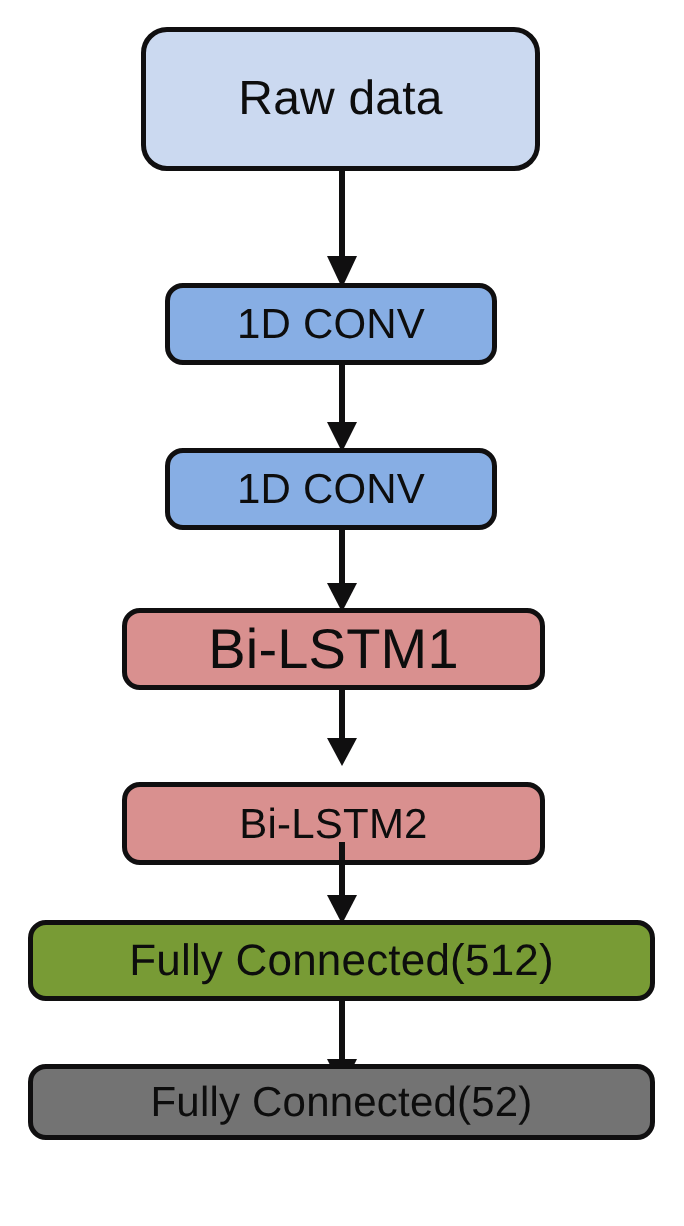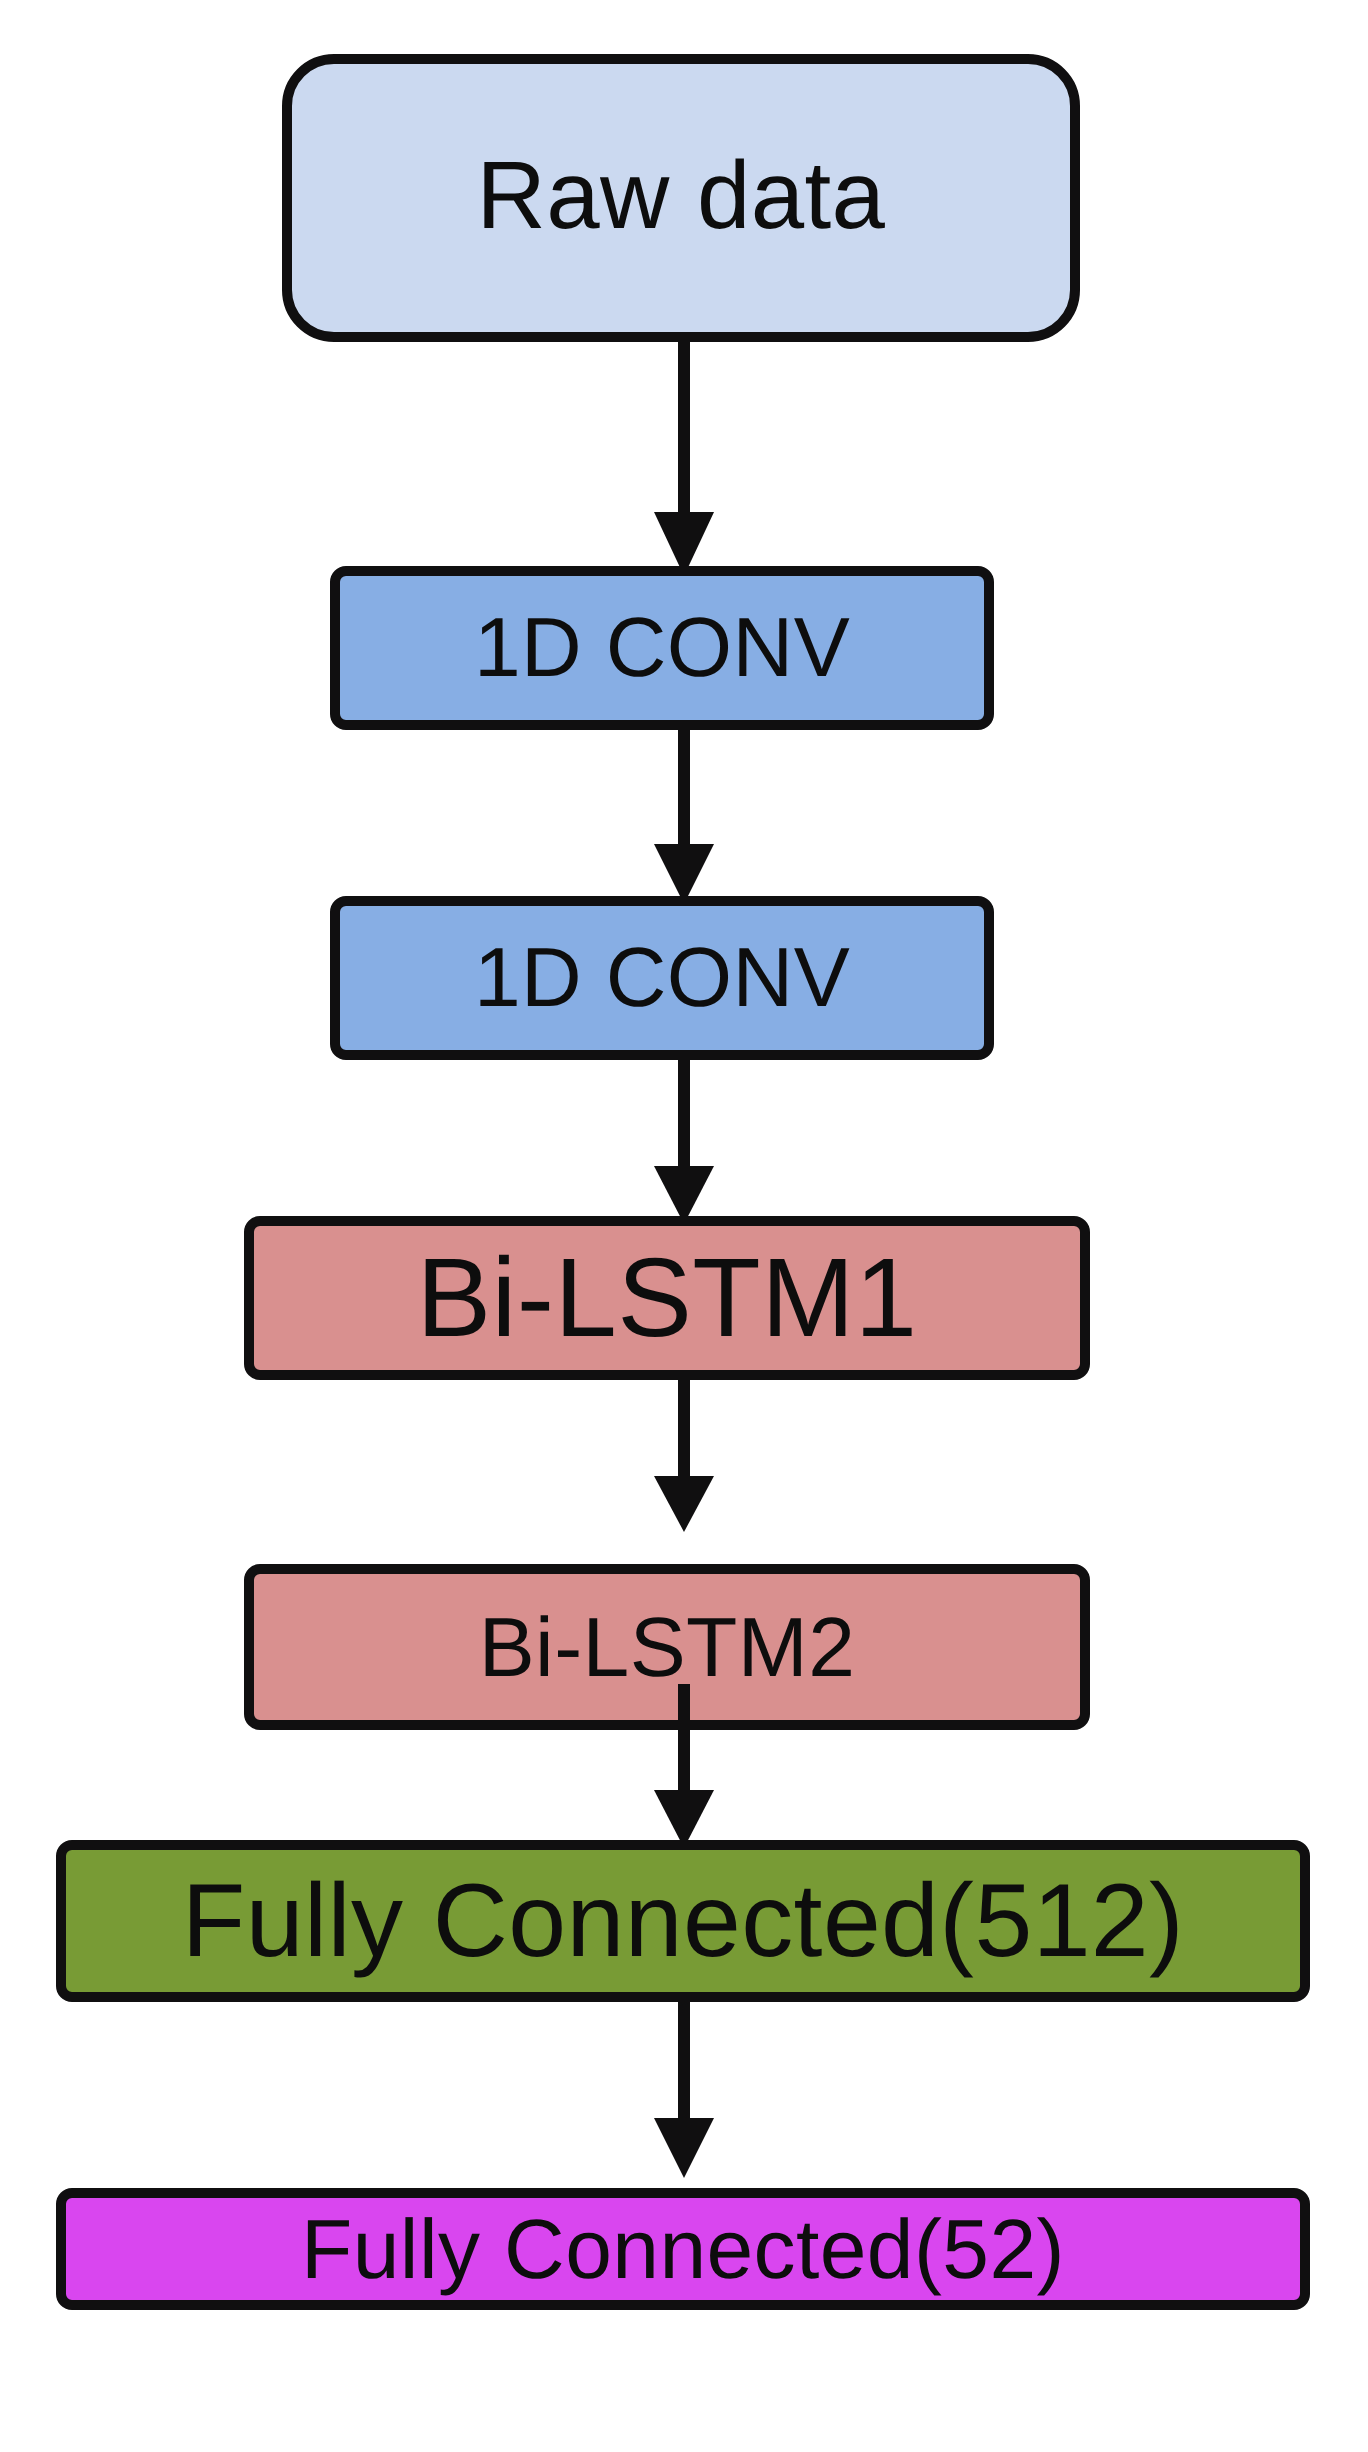--- a/index.html
+++ b/index.html
@@ -15,21 +15,21 @@
     width: 684px;
     height: 1226px;
     background: #ffffff;
     overflow: hidden;
     padding-left: 22px;
   }
   .node {
     position: absolute;
     box-sizing: border-box;
     border: 5px solid #100f10;
-    border-radius: 8px;
+    border-radius: 18px;
     display: flex;
     align-items: center;
     justify-content: center;
     color: #0d0d0d;
     letter-spacing: 0.2px;
     white-space: nowrap;
     line-height: 1;
     text-rendering: geometricPrecision;
   }
   .node-label {
@@ -66,26 +66,26 @@
     left: 122px;  top: 762px;
     width: 423px; height: 83px;
     background: #d9908f;
     font-size: 42px;
     margin-top: 20px;
   }
   .node--fc512 {
     left: 28px;   top: 920px;
     width: 627px; height: 81px;
     background: #789b35;
-    font-size: 52px;
+    font-size: 44px;
   }
   .node--fc52 {
-    left: 28px;   top: 1094px;
-    width: 627px; height: 61px;
-    background: #d946ef;
+    left: 28px;   top: 1064px;
+    width: 627px; height: 76px;
+    background: #737373;
     font-size: 42px;
   }
 
   
   .connector {
     position: absolute;
     left: 310px;
     width: 64px;
   }
   .connector svg {

